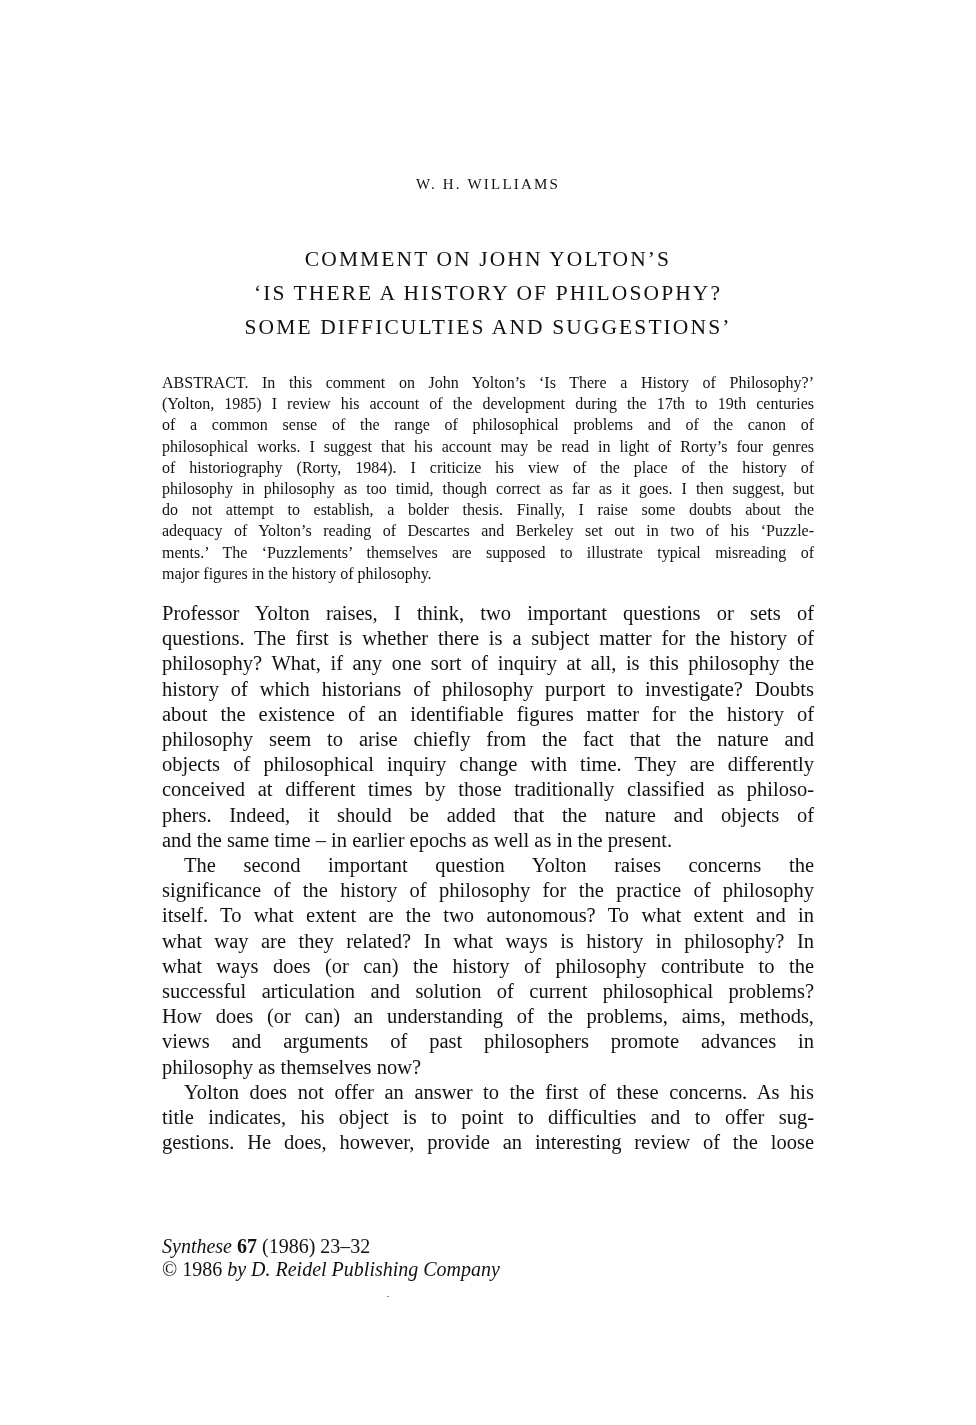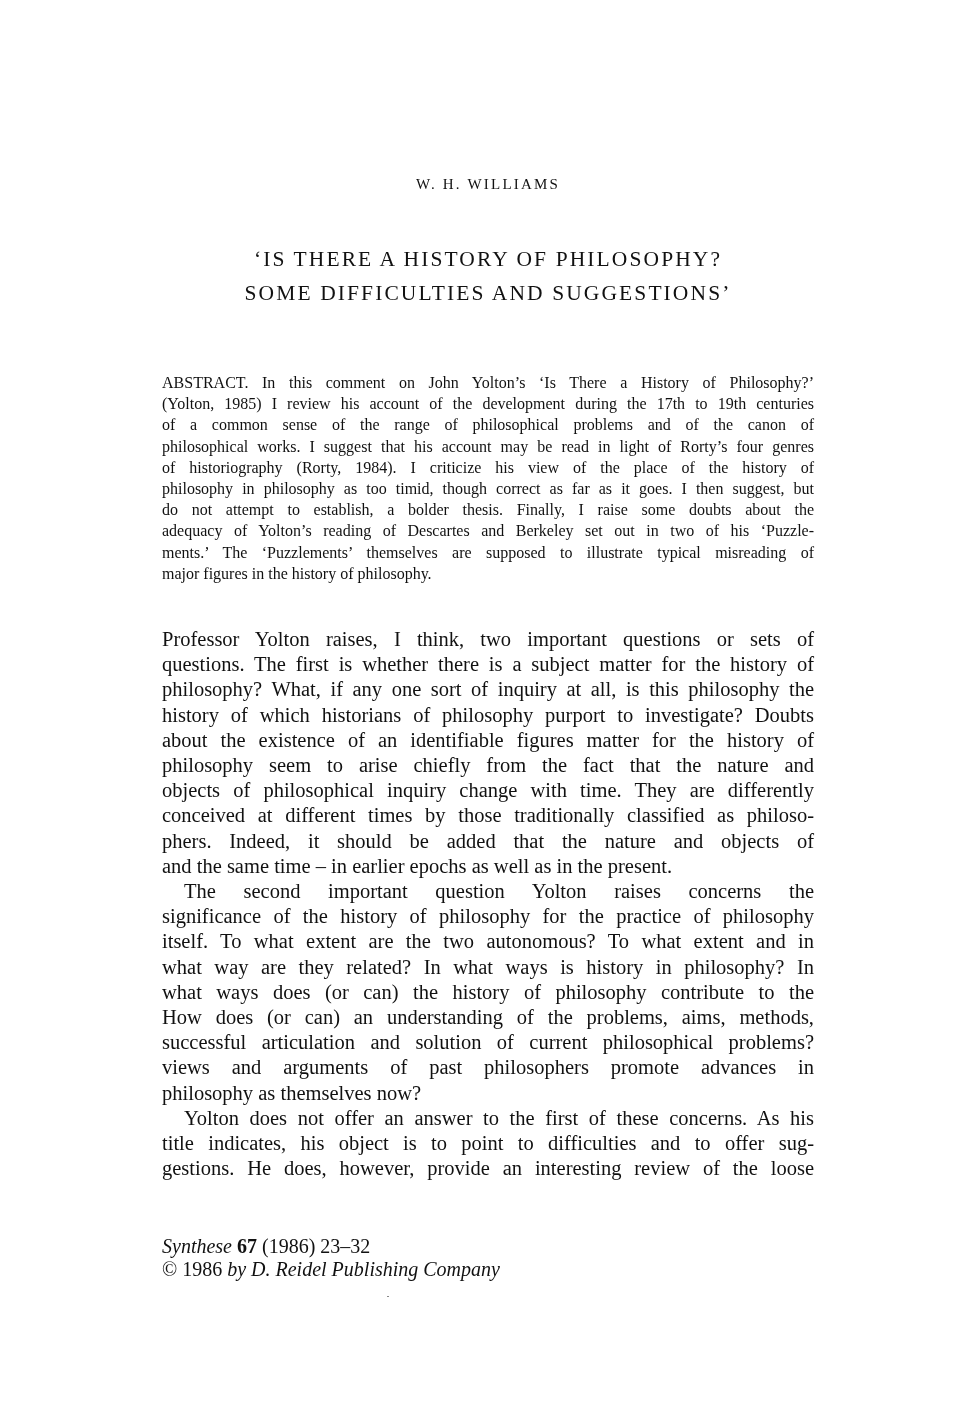--- a/index.html
+++ b/index.html
@@ -2,37 +2,38 @@
 <html><head>
   <meta charset="utf-8">
   <style>
     html, body { margin: 0; padding: 0; background: #ffffff; }
     body { width: 976px; height: 1425px; position: relative; overflow: hidden; color: #111; font-family: "Liberation Serif", "DejaVu Serif", serif; }
     .page { position: absolute; left: 0; top: 0; width: 976px; height: 1104px; }
     .author { position: absolute; top: 176px; left: 0; width: 976px; text-align: center; font-size: 15px; letter-spacing: 2.2px; }
     .title-block { position: absolute; top: 242px; left: 0; width: 976px; text-align: center; }
     .title-line { font-size: 21.5px; letter-spacing: 2.1px; line-height: 34px; white-space: nowrap; }
     .abstract { position: absolute; top: 372px; left: 162px; width: 652px; font-size: 16px; line-height: 21.2px; }
-    .body { position: absolute; top: 627px; left: 162px; width: 652px; font-size: 20.5px; line-height: 25.2px; }
+    .body { position: absolute; top: 601px; left: 162px; width: 652px; font-size: 20.5px; line-height: 25.2px; }
     .ln { display: block; text-align: justify; text-align-last: justify; white-space: nowrap; overflow: visible; }
     .ln.last { text-align-last: left; }
     .ln.indent { padding-left: 22px; }
     .footer { position: absolute; top: 1235px; left: 162px; font-size: 20px; line-height: 23px; font-family: Liberation Serif, serif; }
     .footer .it { font-style: italic; }
     .footer .b { font-weight: bold; }
     .speck { position: absolute; top: 1296px; left: 387px; width: 2px; height: 1px; background: #888; }
   </style>
 </head>
 <body>
 
 <div class="page">
 
   <div class="author">W. H. WILLIAMS</div>
 
   <div class="title-block">
+    <div class="title-line">COMMENT ON JOHN YOLTON’S</div>
     <div class="title-line">‘IS THERE A HISTORY OF PHILOSOPHY?</div>
     <div class="title-line">SOME DIFFICULTIES AND SUGGESTIONS’</div>
   </div>
 
   <div class="abstract">
     <span class="ln">ABSTRACT. In this comment on John Yolton’s ‘Is There a History of Philosophy?’</span>
     <span class="ln">(Yolton, 1985) I review his account of the development during the 17th to 19th centuries</span>
     <span class="ln">of a common sense of the range of philosophical problems and of the canon of</span>
     <span class="ln">philosophical works. I suggest that his account may be read in light of Rorty’s four genres</span>
     <span class="ln">of historiography (Rorty, 1984). I criticize his view of the place of the history of</span>
@@ -55,22 +56,22 @@
       <span class="ln">conceived at different times by those traditionally classified as philoso-</span>
       <span class="ln">phers. Indeed, it should be added that the nature and objects of</span>
       <span class="ln last">and the same time – in earlier epochs as well as in the present.</span>
     </div>
     <div>
       <span class="ln indent">The second important question Yolton raises concerns the</span>
       <span class="ln">significance of the history of philosophy for the practice of philosophy</span>
       <span class="ln">itself. To what extent are the two autonomous? To what extent and in</span>
       <span class="ln">what way are they related? In what ways is history in philosophy? In</span>
       <span class="ln">what ways does (or can) the history of philosophy contribute to the</span>
+      <span class="ln">successful articulation and solution of current philosophical problems?</span>
       <span class="ln">How does (or can) an understanding of the problems, aims, methods,</span>
-      <span class="ln">successful articulation and solution of current philosophical problems?</span>
       <span class="ln">views and arguments of past philosophers promote advances in</span>
       <span class="ln last">philosophy as themselves now?</span>
     </div>
     <div>
       <span class="ln indent">Yolton does not offer an answer to the first of these concerns. As his</span>
       <span class="ln">title indicates, his object is to point to difficulties and to offer sug-</span>
       <span class="ln">gestions. He does, however, provide an interesting review of the loose</span>
     </div>
   </div>
 

